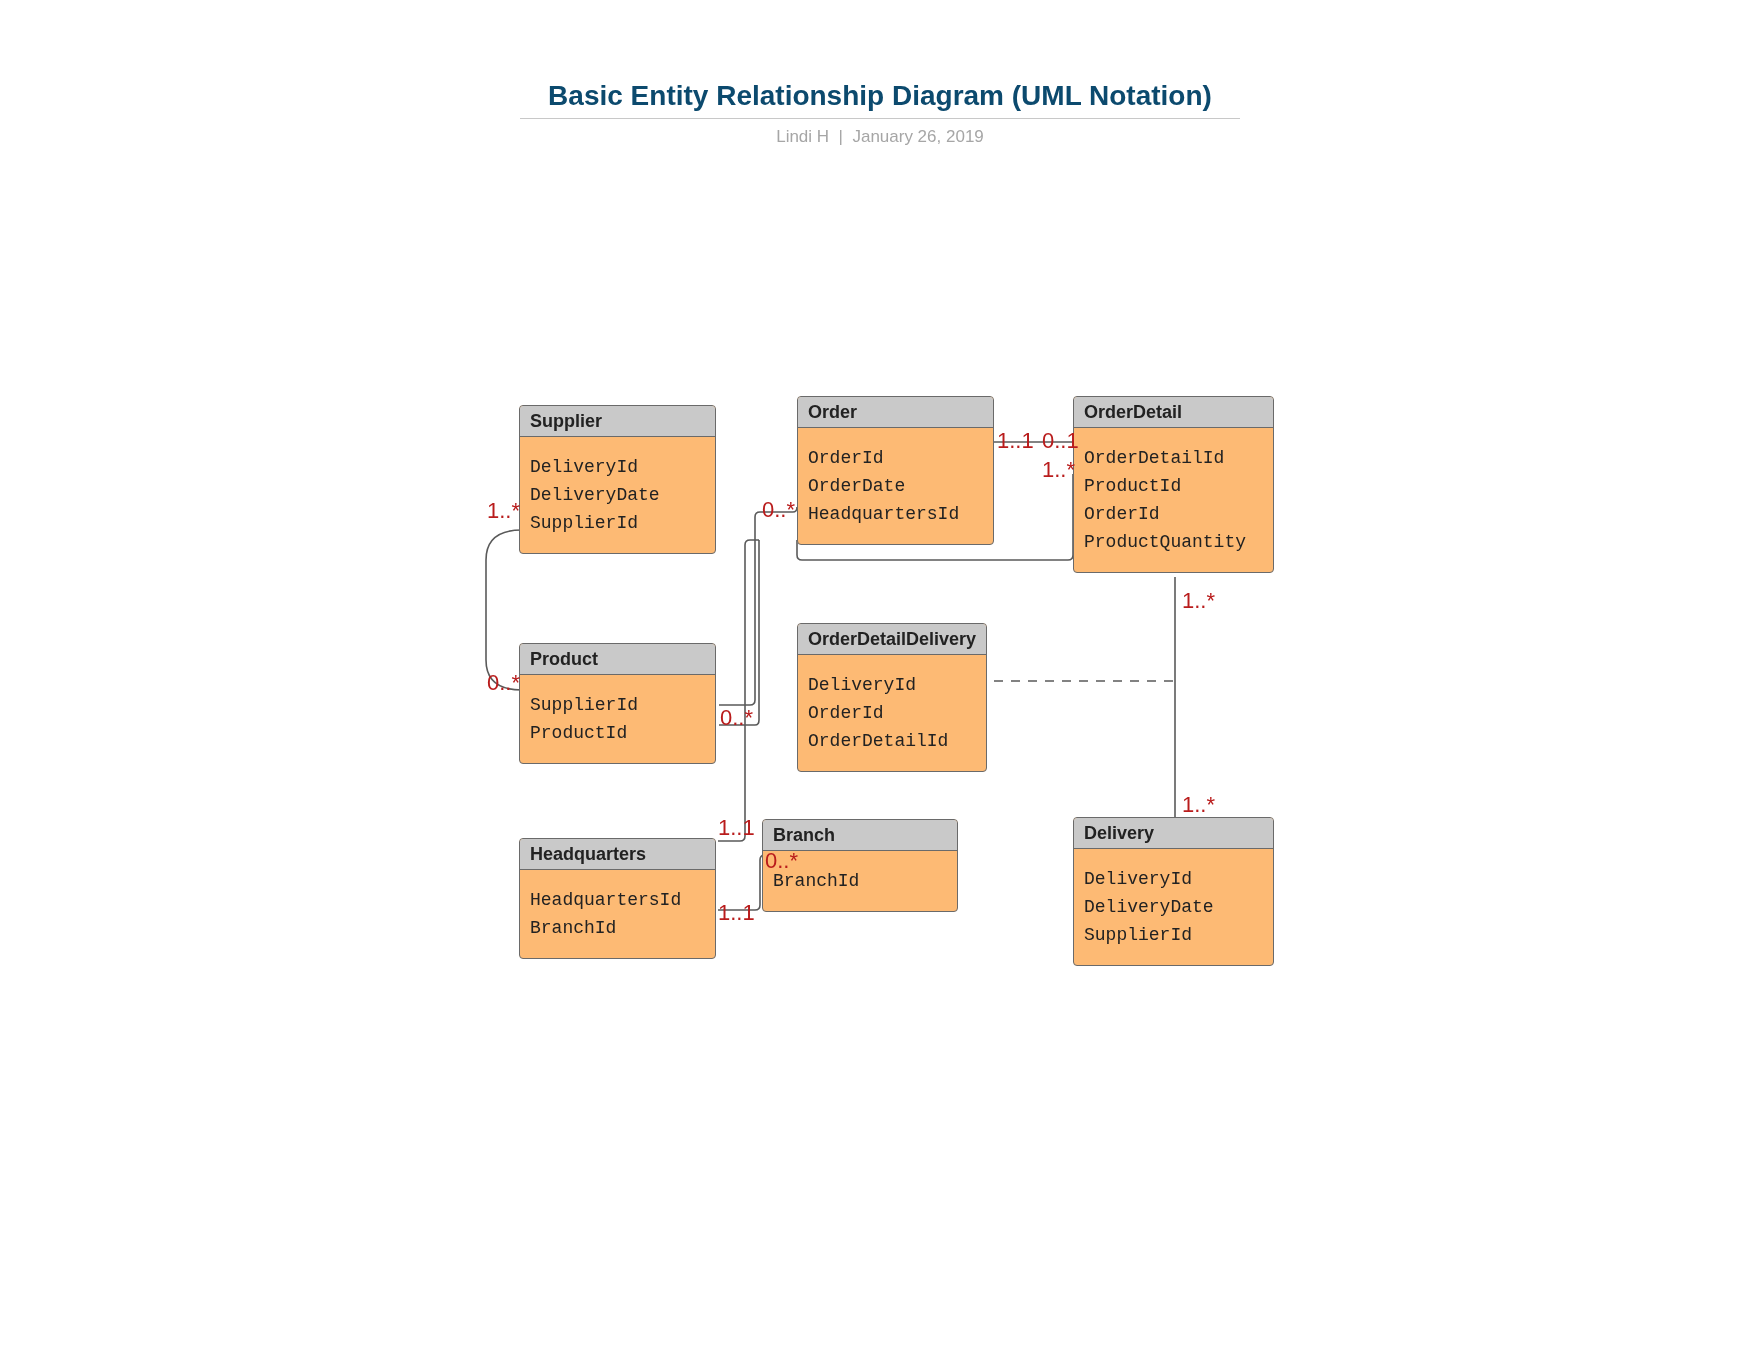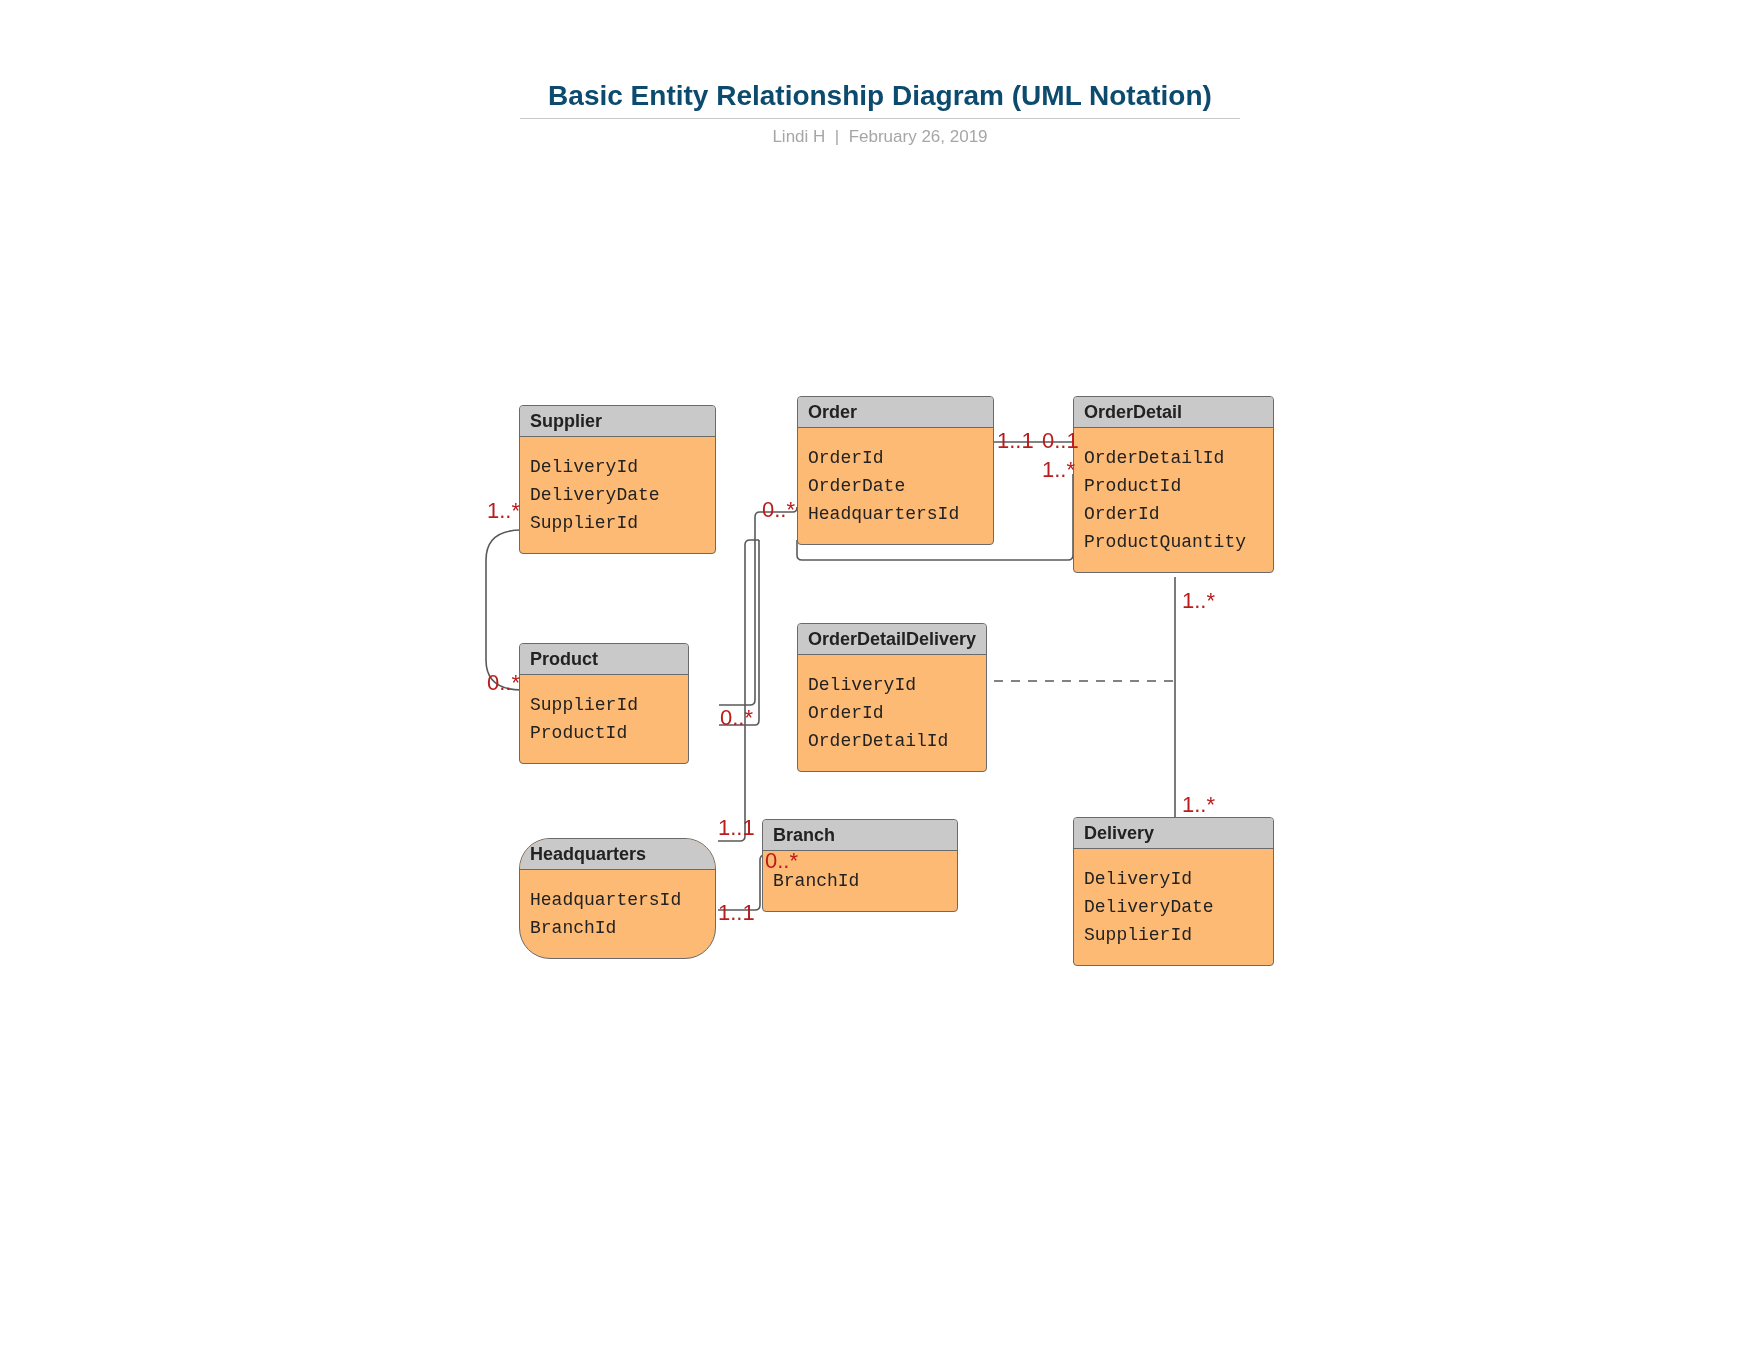--- a/index.html
+++ b/index.html
@@ -93,21 +93,21 @@
 </style>
 </head>
 <body>
 
 <div class="title-block">
   <h1>Basic Entity Relationship Diagram (UML Notation)</h1>
   <hr class="title-rule">
   <div class="subtitle">
     <span>Lindi H</span>
     &nbsp;<span>|</span>&nbsp;
-    <span>February 26, 2019</span>
+    <span>January 26, 2019</span>
   </div>
 </div>
 
 <div class="canvas">
 
   <svg class="connectors">
 
     <path d="M 522 530 Q 486 530 486 560 L 486 660 Q 486 690 522 690"></path>
 
     <path d="M 994 442 L 1073 442"></path>
@@ -147,38 +147,38 @@
   <div class="entity" style="left:1073px; top:396px; width:201px;">
     <div class="entity-header">OrderDetail</div>
     <div class="entity-body">
       <div class="attr">OrderDetailId</div>
       <div class="attr">ProductId</div>
       <div class="attr">OrderId</div>
       <div class="attr">ProductQuantity</div>
     </div>
   </div>
 
-  <div class="entity" style="left:519px; top:643px; width:170px;">
+  <div class="entity" style="left:519px; top:643px; width:197px;">
     <div class="entity-header">Product</div>
     <div class="entity-body">
       <div class="attr">SupplierId</div>
       <div class="attr">ProductId</div>
     </div>
   </div>
 
   <div class="entity" style="left:797px; top:623px; width:190px;">
     <div class="entity-header">OrderDetailDelivery</div>
     <div class="entity-body">
       <div class="attr">DeliveryId</div>
       <div class="attr">OrderId</div>
       <div class="attr">OrderDetailId</div>
     </div>
   </div>
 
-  <div class="entity" style="left:519px; top:838px; width:197px;border-radius:31px;">
+  <div class="entity" style="left:519px; top:838px; width:197px;">
     <div class="entity-header">Headquarters</div>
     <div class="entity-body">
       <div class="attr">HeadquartersId</div>
       <div class="attr">BranchId</div>
     </div>
   </div>
 
   <div class="entity" style="left:762px; top:819px; width:196px;">
     <div class="entity-header">Branch</div>
     <div class="entity-body">

